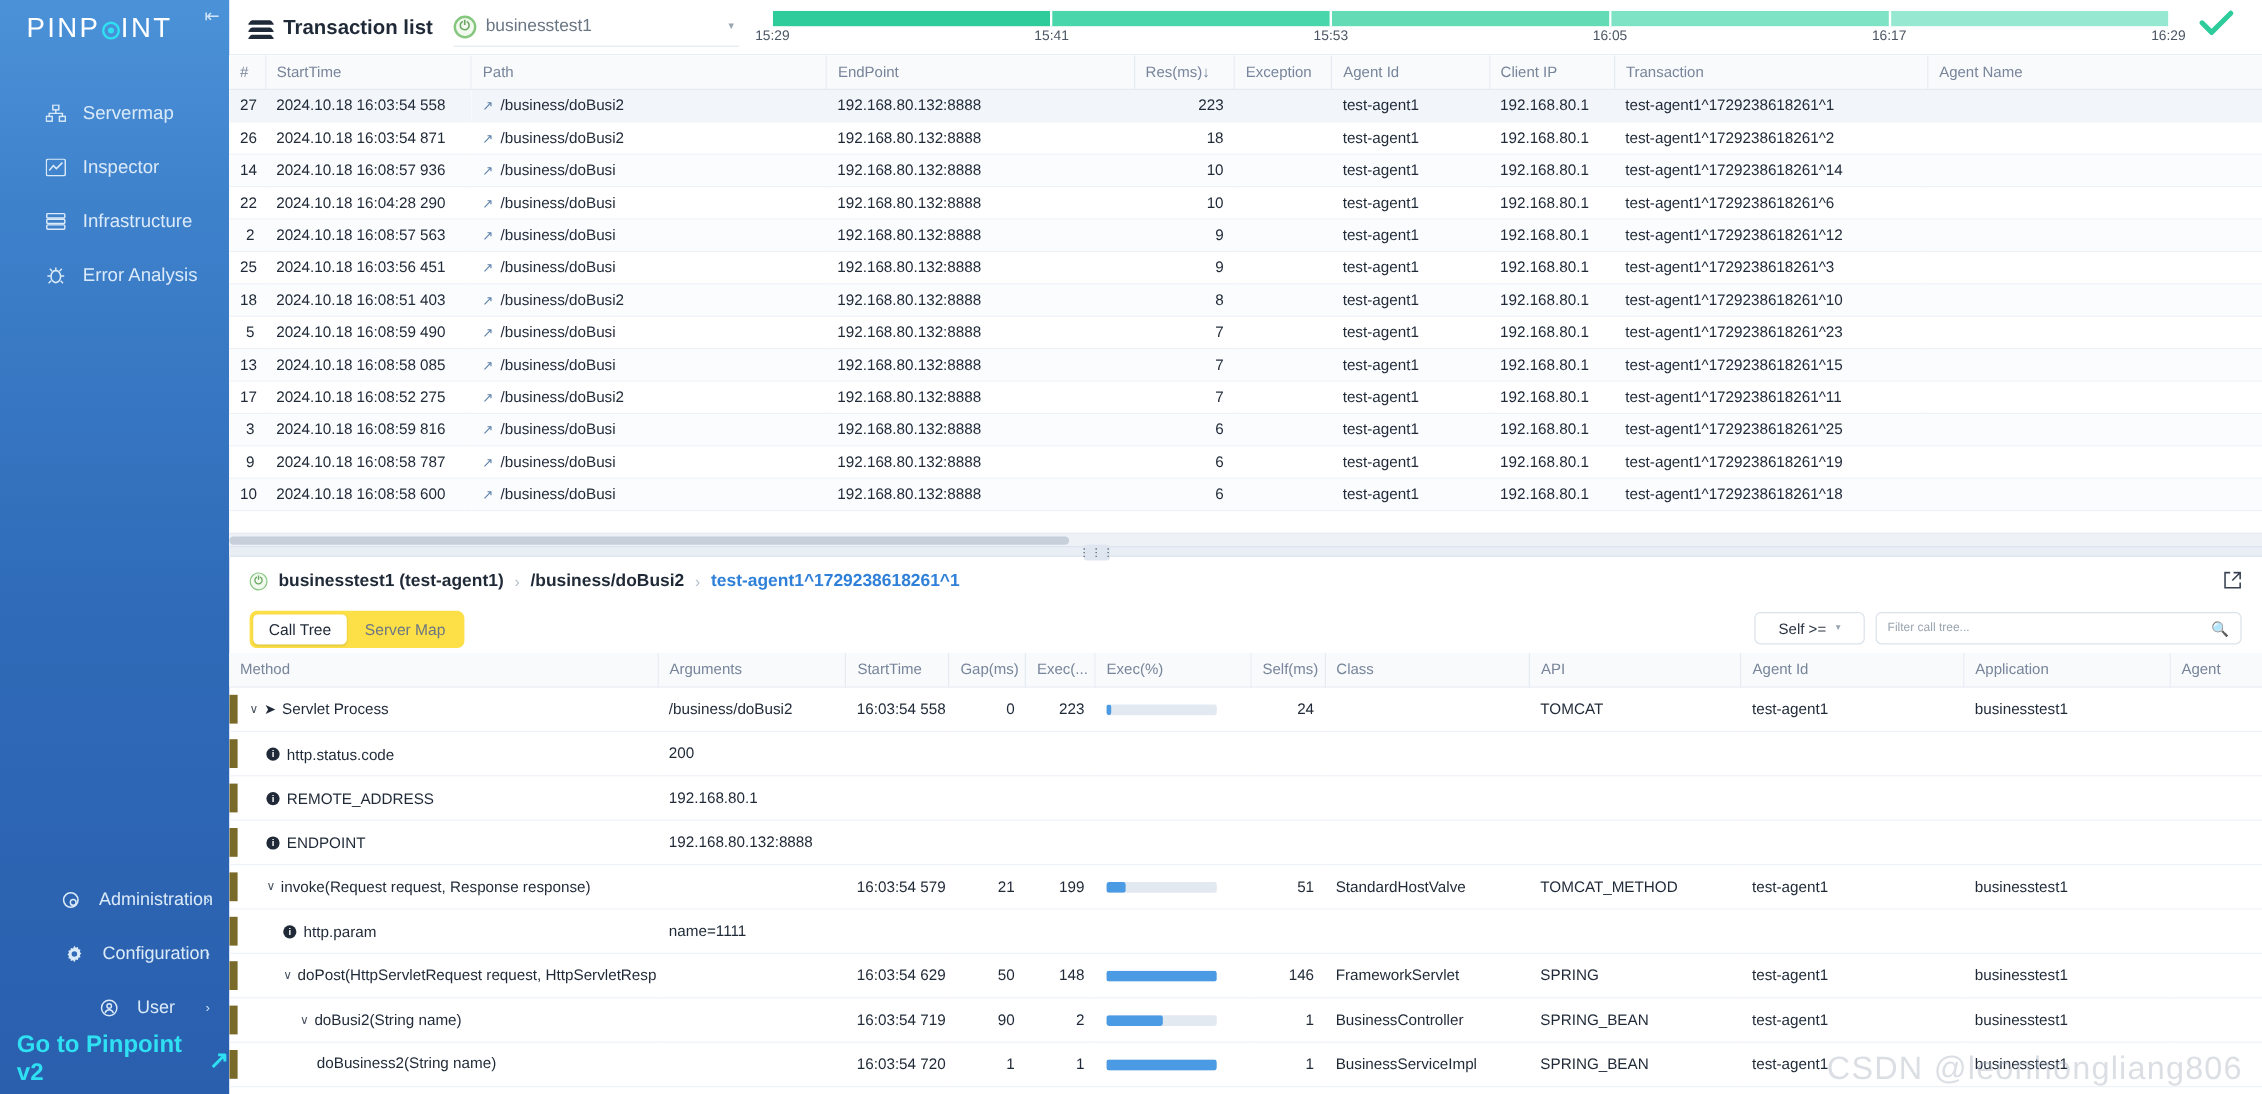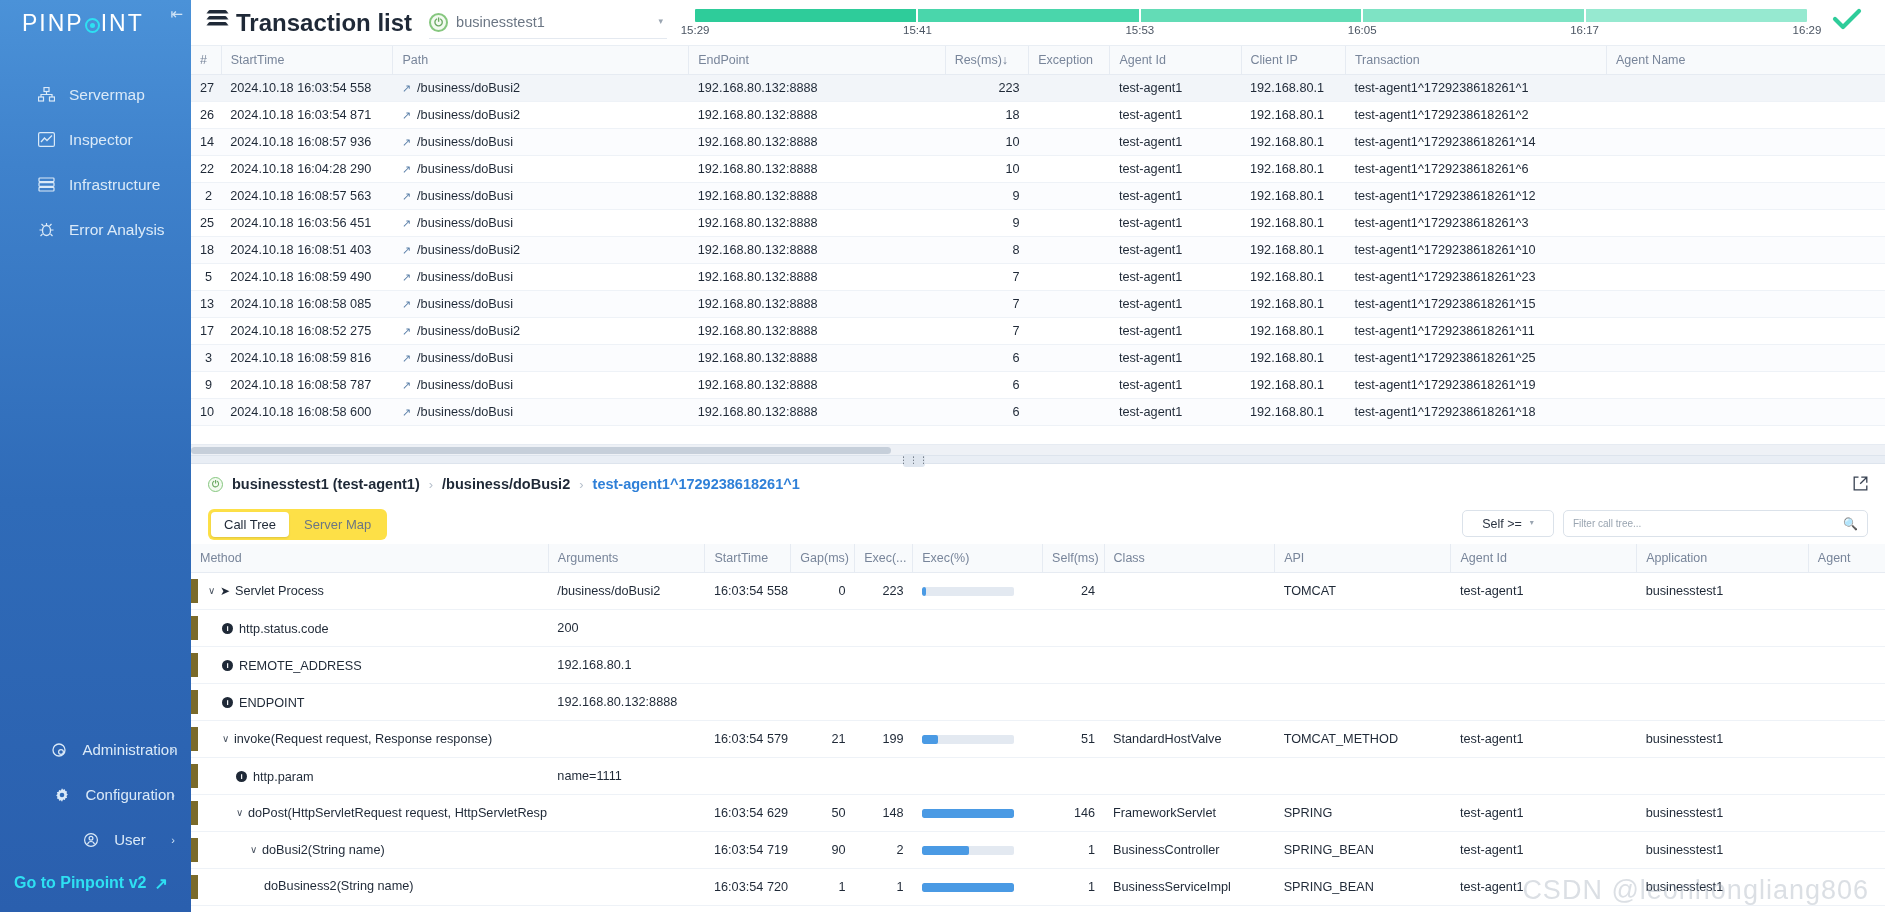--- a/index.html
+++ b/index.html
@@ -43,29 +43,29 @@
   .nav-item .ic { width: 20px; text-align:center; display:inline-flex; align-items:center; justify-content:center; }
   .nav-item.active {
     background: #2565b5; color:#ffffff;
     box-shadow: inset 3px 0 0 #1e57a0;
   }
   .bottom-nav { position: absolute; bottom: 0; left: 0; width: 100%; padding-bottom: 8px; }
   .bottom-nav .nav-item { font-size: 15px; justify-content: center; position: relative; }
   .bottom-nav .caret { position: absolute; right: 16px; font-size: 11px; color:#cfe3f6; }
   .goto-v2 {
     height: 42px; display:flex; align-items:center; gap:8px;
-    padding-left: 14px; color: #2ee0f2; font-weight: bold; font-size: 16px; cursor:pointer;
+    padding-left: 14px; color: #2ee0f2; font-weight: bold; font-size: 20px; cursor:pointer;
   }
 
   
   #main { flex: 1 1 auto; height: 912px; display: flex; flex-direction: column; background: #fff; min-width:0; }
 
   
   .topbar { height: 46px; display: flex; align-items: center; border-bottom: 1px solid #e9eef4; background:#fff; flex:0 0 46px; }
-  .tl-title { display:flex; align-items:flex-start; gap:9px; padding-left: 17px; font-size: 24px; font-weight: bold; color:#1f2937; white-space:nowrap;}
+  .tl-title { display:flex; align-items:flex-end; gap:9px; padding-left: 17px; font-size: 17px; font-weight: bold; color:#1f2937; white-space:nowrap;}
   .stack-icon { display:inline-block; width:19px; height:17px; position:relative; }
   .stack-icon i { position:absolute; left:0; width:19px; height:5px; background:#1f2937;
       transform: perspective(12px) rotateX(45deg); border-radius:1px; }
   .app-select {
     margin-left: 17px; width: 238px; height: 32px; position: relative;
     border-bottom: 1px solid #e4e9f0; display:flex; align-items:center; gap:8px;
     cursor:pointer;
   }
   .spring-ic {
     width:19px;height:19px;border-radius:50%;

